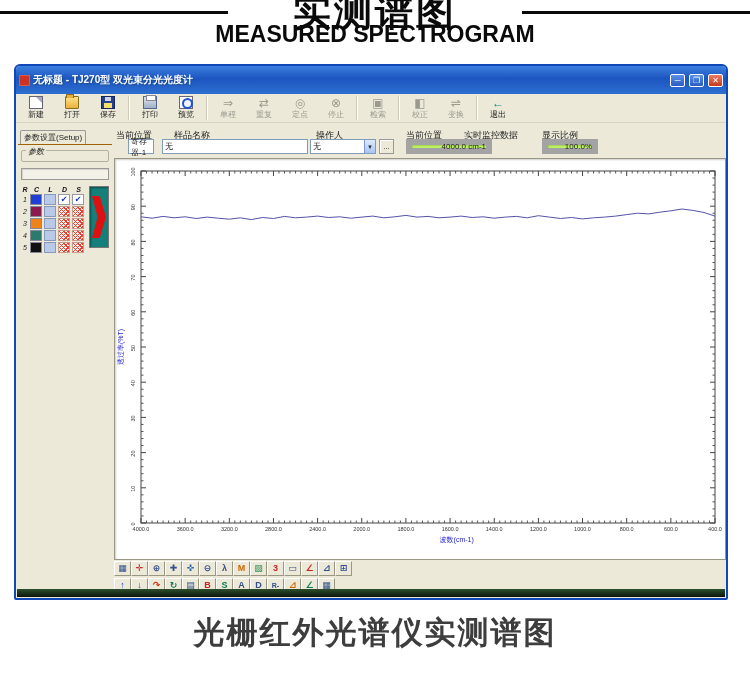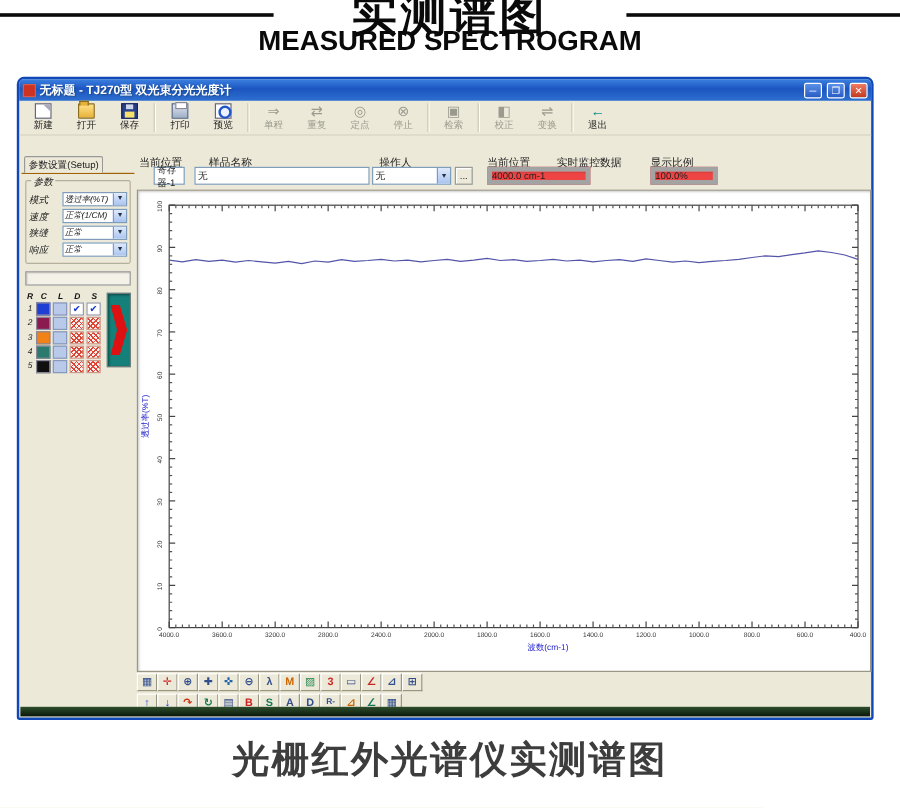--- a/index.html
+++ b/index.html
@@ -13,21 +13,21 @@
     font-size:23px; font-weight:bold; color:#0a0a0a; }
   .rule { position:absolute; top:11px; height:3px; background:#0a0a0a; }
   .rule.left { left:0; width:228px; }
   .rule.right { right:0; width:228px; }
   .bottom-caption { position:absolute; top:612px; left:0; width:100%; text-align:center;
     font-size:31px; font-weight:bold; color:#3d3d3d; letter-spacing:2px; }
 
   
   .window { position:absolute; left:14px; top:64px; width:714px; height:536px;
     background:#ece9d8; border:2px solid #1048b8; border-radius:6px 6px 2px 2px; }
-  .titlebar { height:18px; background:linear-gradient(#3b80e0,#1c55c0 45%,#2e6fd0);
+  .titlebar { height:28px; background:linear-gradient(#3b80e0,#1c55c0 45%,#2e6fd0);
     border-radius:4px 4px 0 0; display:flex; align-items:center; padding:0 3px; gap:3px; }
   .app-icon { width:11px; height:11px; background:#cc3322; border:1px solid #fff3;
     flex:0 0 auto; }
   .titlebar-text { color:#fff; font-size:10px; font-weight:bold; white-space:nowrap;
     overflow:hidden; flex:1; text-shadow:1px 1px 1px #1336; }
   .winbtn { width:15px; height:13px; border-radius:2px; border:1px solid #fff;
     color:#fff; font-size:8px; line-height:11px; text-align:center; margin-left:1px; }
   .winbtn.min, .winbtn.max { background:linear-gradient(#5a90e8,#2a5cc4); }
   .winbtn.close { background:linear-gradient(#ef7a62,#c33a1f); font-weight:bold; }
 
@@ -58,21 +58,21 @@
   .ic-printer::before { content:""; position:absolute; left:2px; top:-2px; width:8px; height:4px; background:#fff; border:1px solid #889; }
   .ic-preview { background:#fff; border:1px solid #667; }
   .ic-preview::after { content:""; position:absolute; right:-1px; bottom:-1px; width:7px; height:7px;
     border:2px solid #2255cc; border-radius:50%; background:#cfe0ff66; }
 
   
   .fields { position:absolute; left:98px; top:63px; width:612px; height:28px; font-size:9px; color:#222; }
   .flabel { position:absolute; top:0; white-space:nowrap; }
   .fctrl { position:absolute; top:10px; height:15px; background:#fff; border:1px solid #7f9db9;
     display:flex; align-items:center; font-size:8px; padding-left:2px; }
-  .sunken { background:#ef4444; border:4px solid #a3a3a3; box-shadow:inset 1px 1px 1px #0002; justify-content:flex-start; padding:0; }
+  .sunken { background:#bef264; border:6px solid #a3a3a3; box-shadow:inset 1px 1px 1px #0002; justify-content:flex-end; padding:0; }
   .combo-arrow { margin-left:auto; width:11px; align-self:stretch;
     background:linear-gradient(#dfe9fb,#aac4f0); border-left:1px solid #7a96df;
     display:flex; align-items:center; justify-content:center; font-size:6px; color:#234; }
   .dots-btn { position:absolute; top:10px; width:15px; height:15px; background:#ece9d8;
     border:1px solid #999; box-shadow:1px 1px 0 #fff inset; font-size:8px; text-align:center; line-height:13px; }
 
   
   .panel { position:absolute; left:2px; top:64px; width:94px; height:461px; font-size:8px; color:#222; }
   .panel-tab { display:inline-block; border:1px solid #999; border-bottom:none; background:#ece9d8;
     padding:1px 3px; font-size:8px; border-radius:2px 2px 0 0; margin-left:2px; }
@@ -224,38 +224,20 @@
       <div class="fctrl sunken" style="left:428px; width:56px">
         <span>100.0%</span>
       </div>
     </div>
 
     <div class="panel">
       <div class="panel-tab">参数设置(Setup)</div>
       <div class="panel-body">
         <div class="group">
           <div class="group-title">参数</div>
-          <div id="param-rows">
-              <div class="prow">
-                <span class="plabel">模式</span>
-                <span class="pcombo">透过率(%T)<span class="combo-arrow">▼</span></span>
-              </div>
-              <div class="prow">
-                <span class="plabel">速度</span>
-                <span class="pcombo">正常(1/CM)<span class="combo-arrow">▼</span></span>
-              </div>
-              <div class="prow">
-                <span class="plabel">狭缝</span>
-                <span class="pcombo">正常<span class="combo-arrow">▼</span></span>
-              </div>
-              <div class="prow">
-                <span class="plabel">响应</span>
-                <span class="pcombo">正常<span class="combo-arrow">▼</span></span>
-              </div>
-            </div>
         </div>
         <div class="panel-readout"></div>
         <div class="regbox">
           <div class="regtable" id="reg-table">
               <div class="hdr">R</div>
               <div class="hdr">C</div>
               <div class="hdr">L</div>
               <div class="hdr">D</div>
               <div class="hdr">S</div>
               <div class="idx">1</div>

